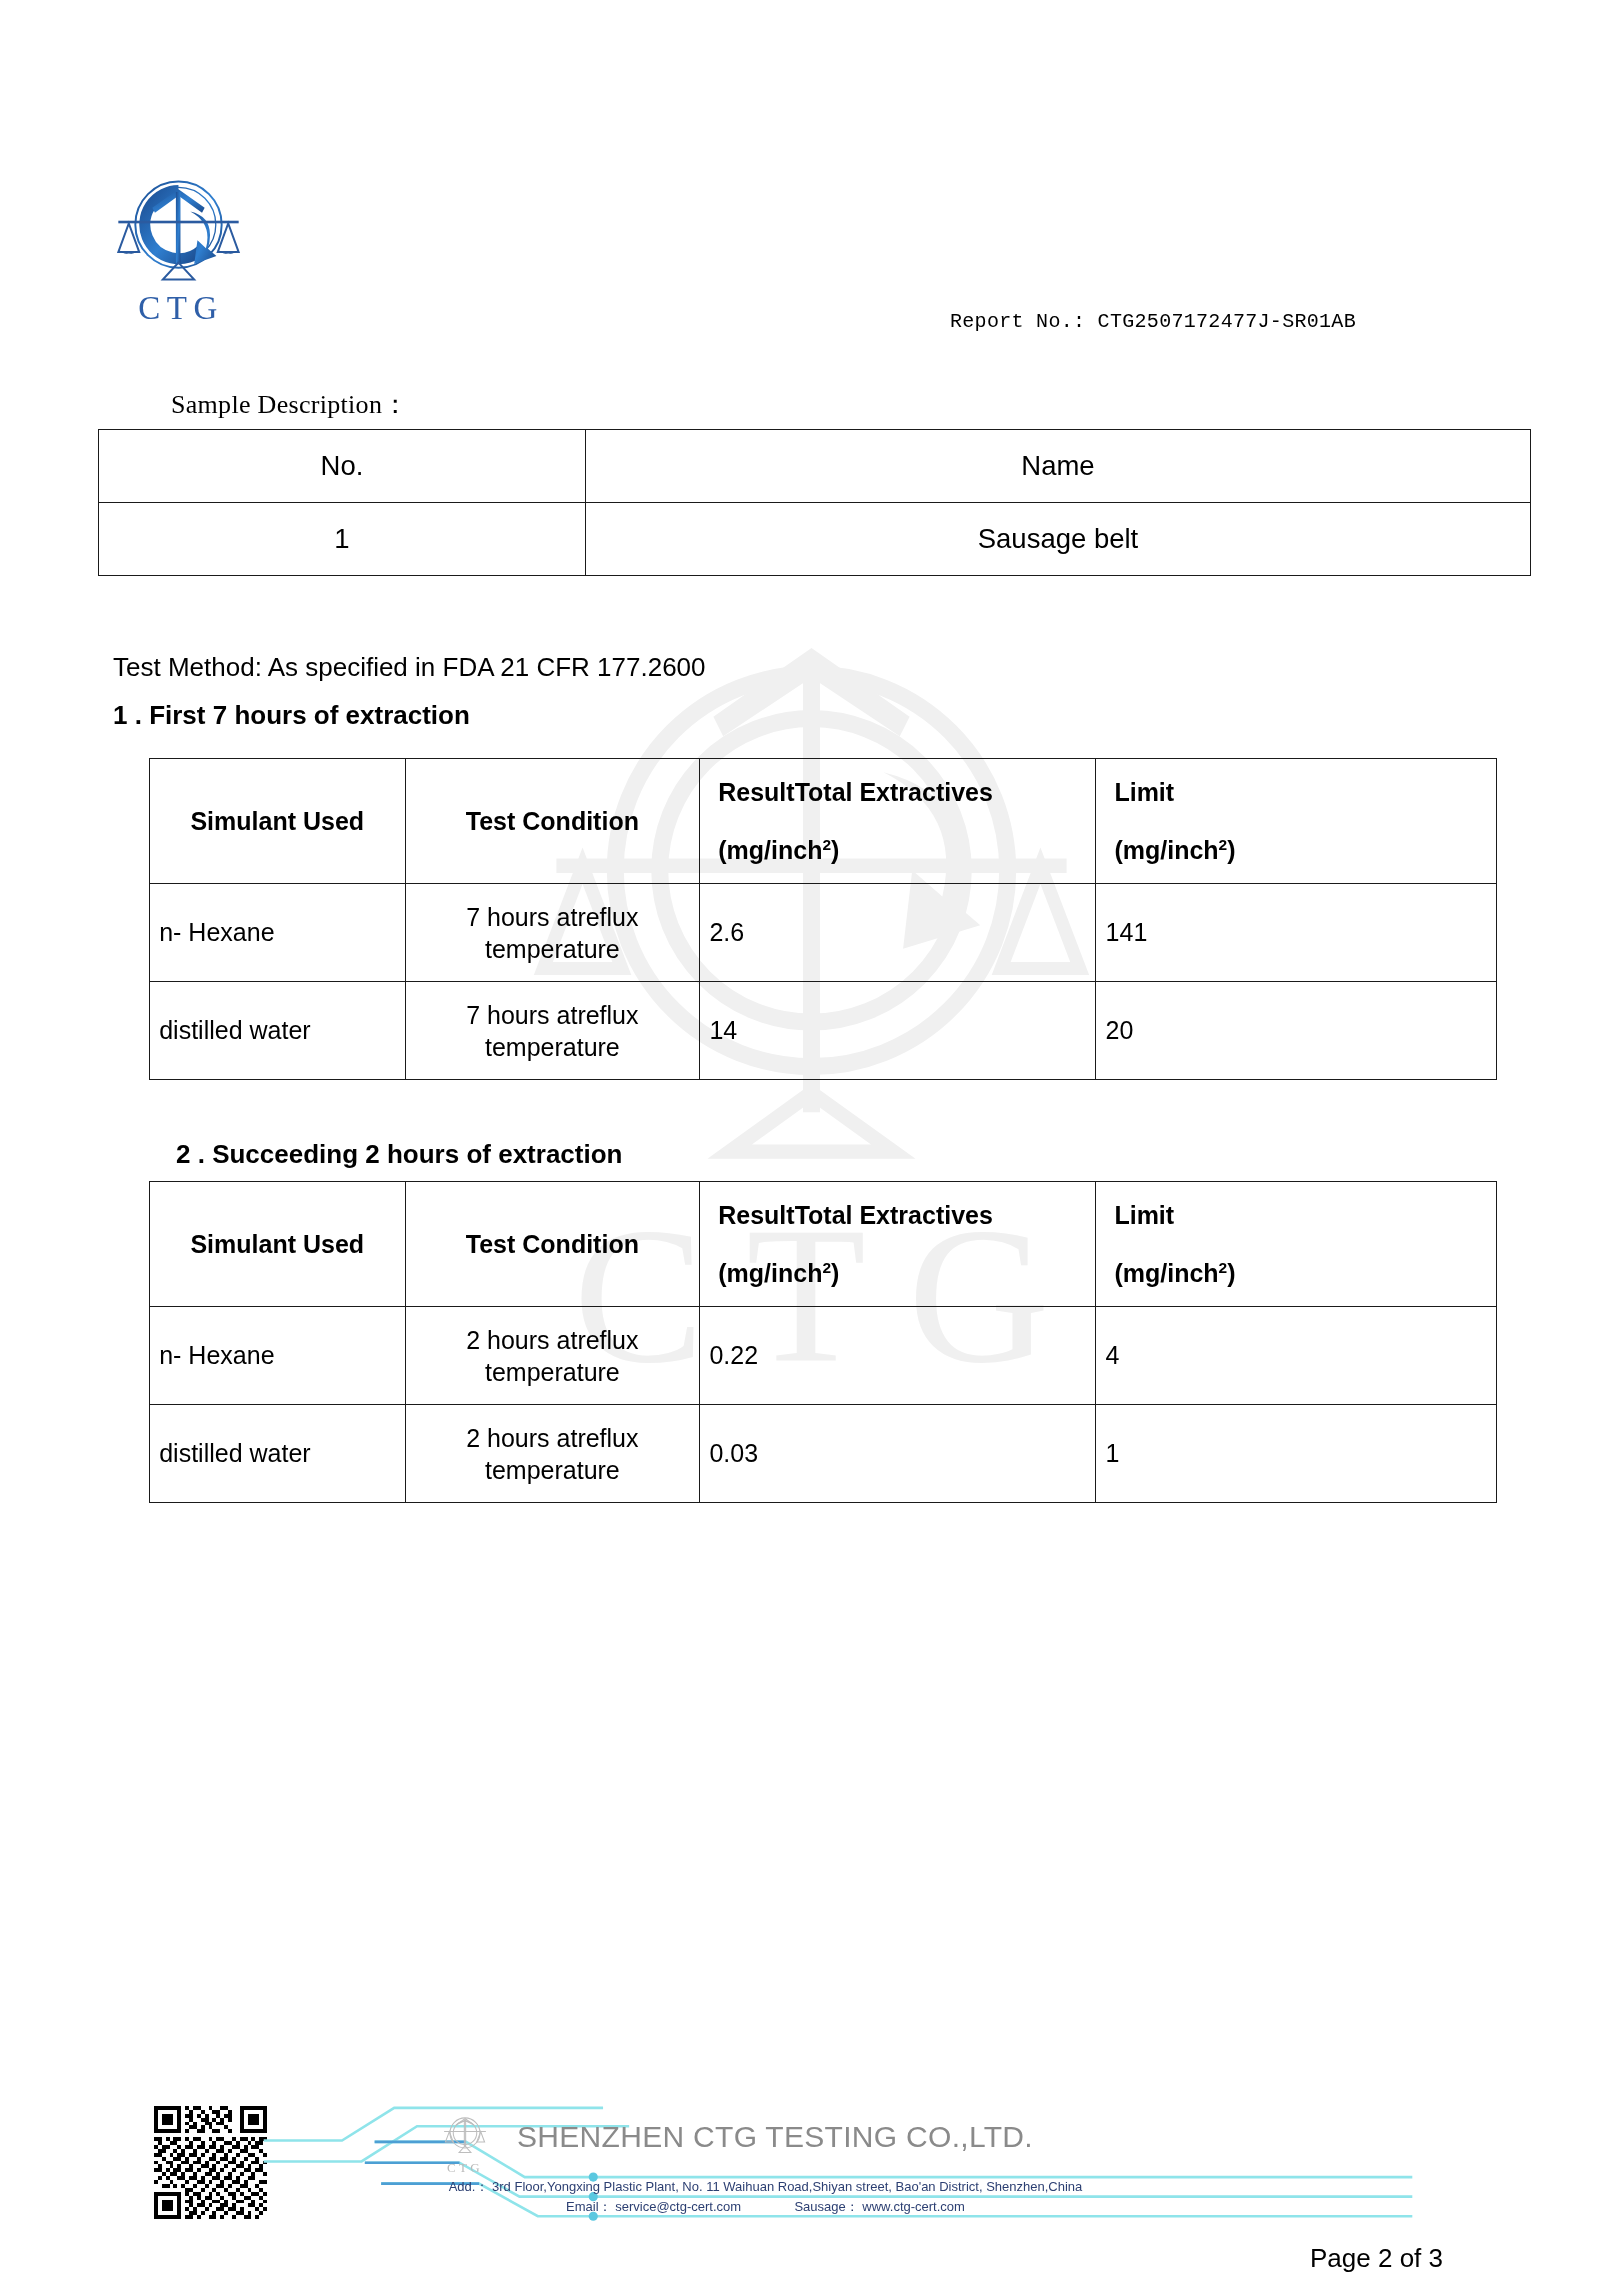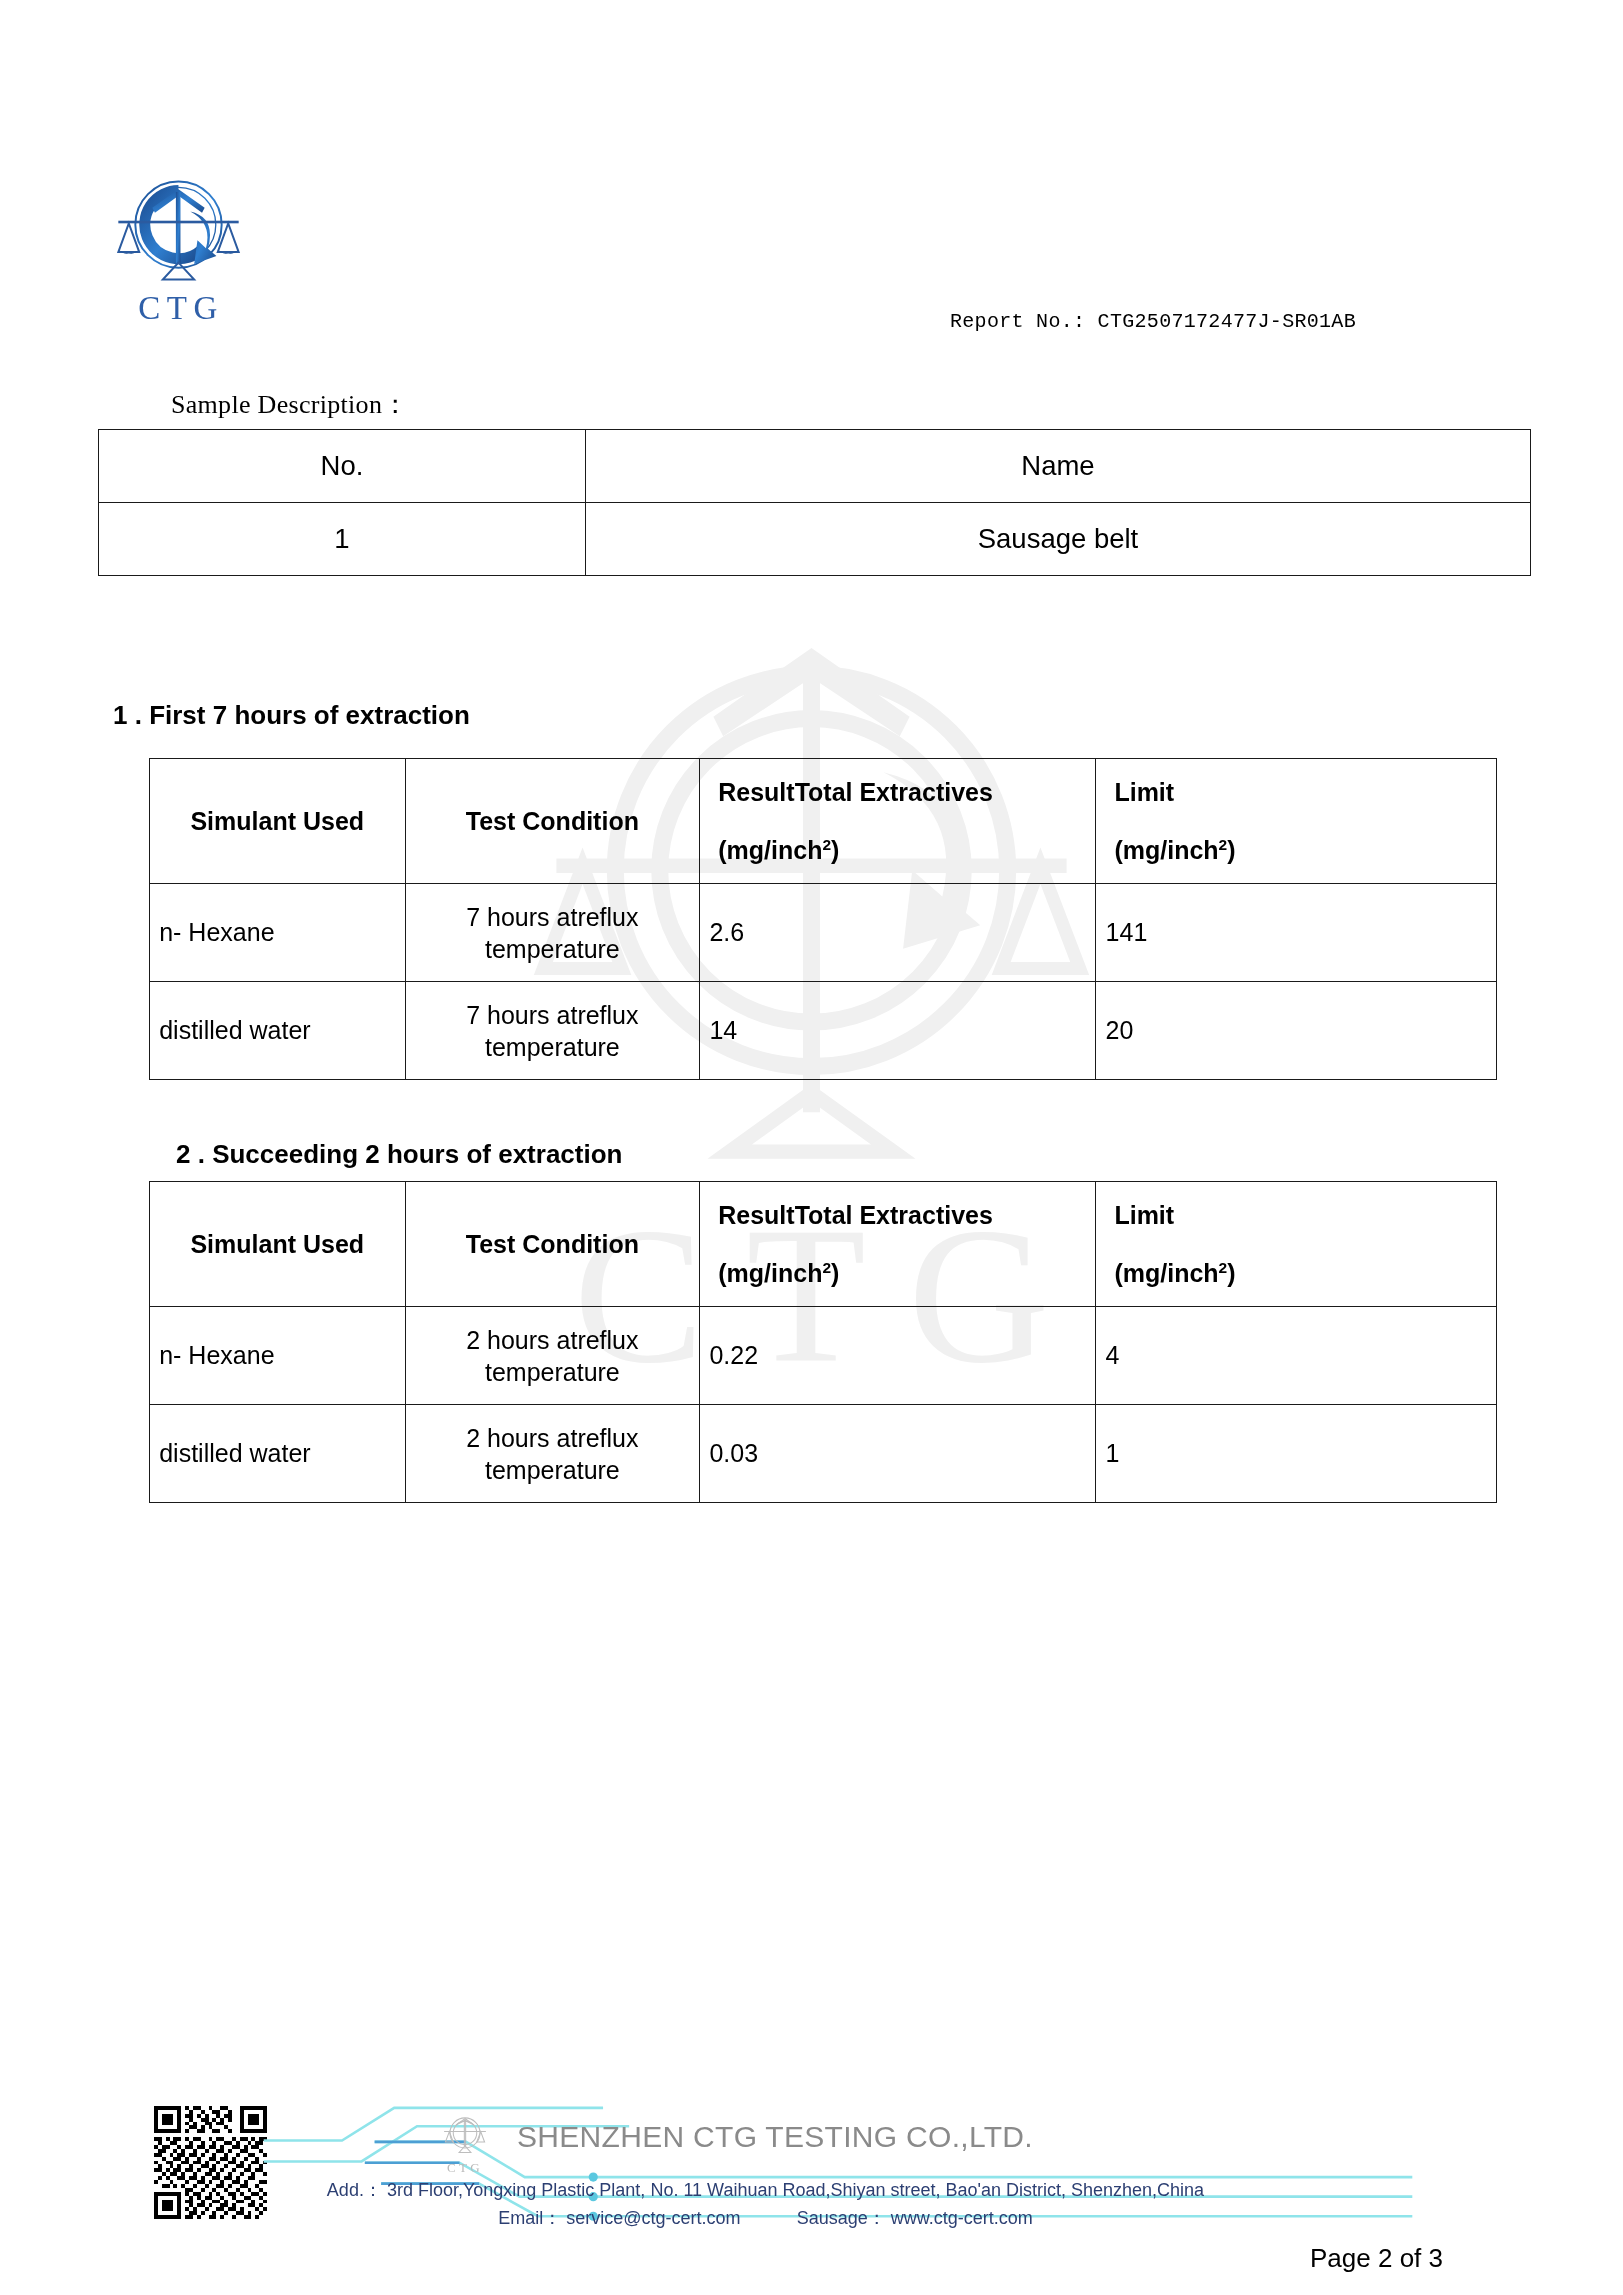--- a/index.html
+++ b/index.html
@@ -213,21 +213,21 @@
     letter-spacing: 0.3px;
     white-space: nowrap;
   }
   .addr-block {
     position: absolute;
     left: 0;
     top: 73px;
     width: 1531px;
     text-align: center;
     color: #2c3f72;
-    font-size: 18px;
+    font-size: 13px;
     line-height: 1.55;
   }
   .addr-line2 .gap { display: inline-block; width: 46px; }
   .page-num {
     position: absolute;
     left: 0;
     top: 139px;
     width: 1443px;
     text-align: right;
     font-size: 26px;
@@ -299,20 +299,21 @@
         <td class="col-no">No.</td>
         <td>Name</td>
       </tr>
       <tr>
         <td class="col-no">1</td>
         <td>Sausage belt</td>
       </tr>
     </tbody>
   </table>
 
+  <div class="test-method">Test Method: As specified in FDA 21 CFR 177.2600</div>
 
   <div class="section-heading" id="sec1-heading">1 . First 7 hours of extraction</div>
 
   <table class="result-table" id="result-table-1">
     <tbody>
       <tr>
         <th class="c-sim ctr">Simulant Used</th>
         <th class="c-cond ctr">Test Condition</th>
         <th class="c-res">
           <span>ResultTotal Extractives</span>

